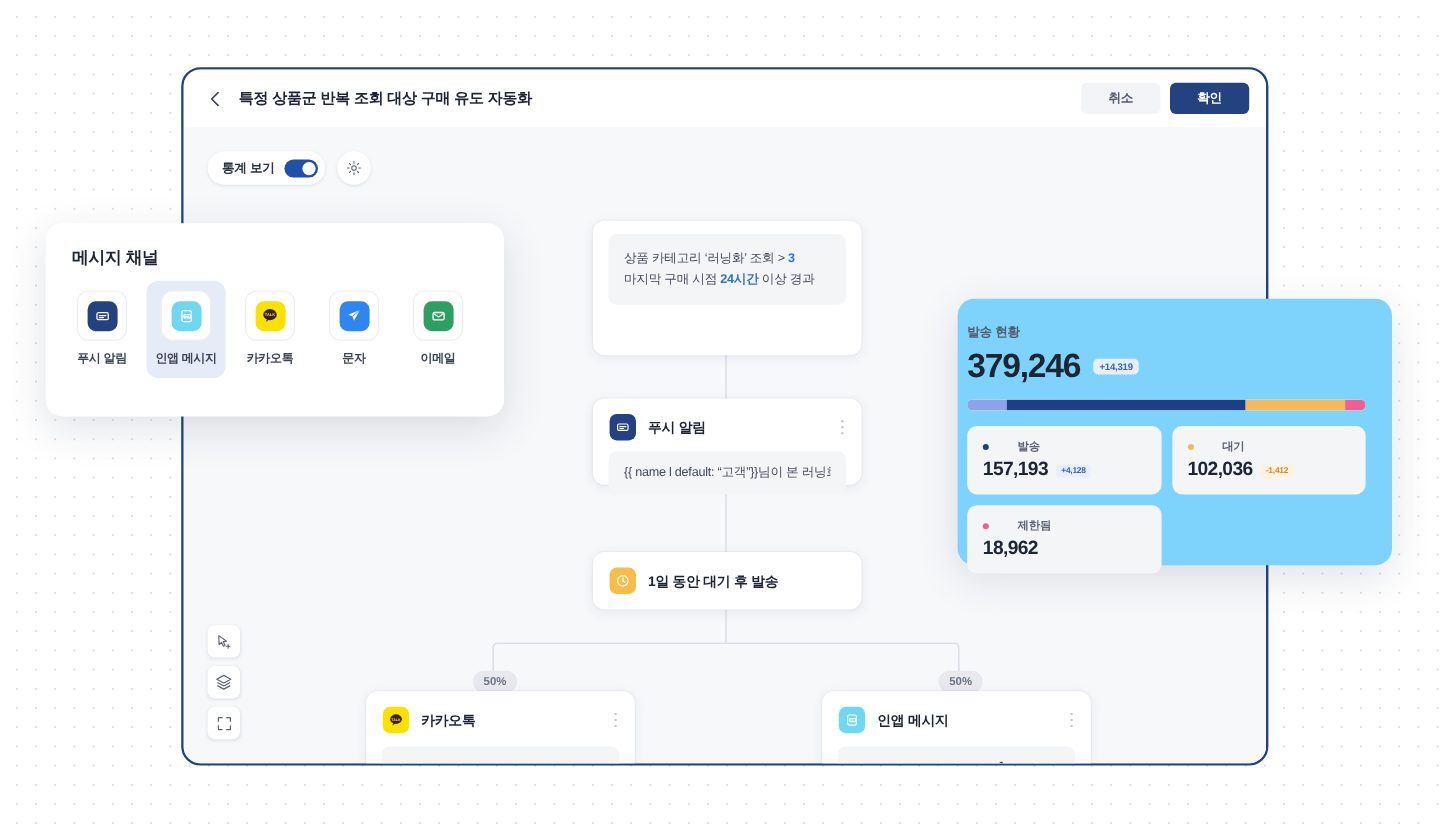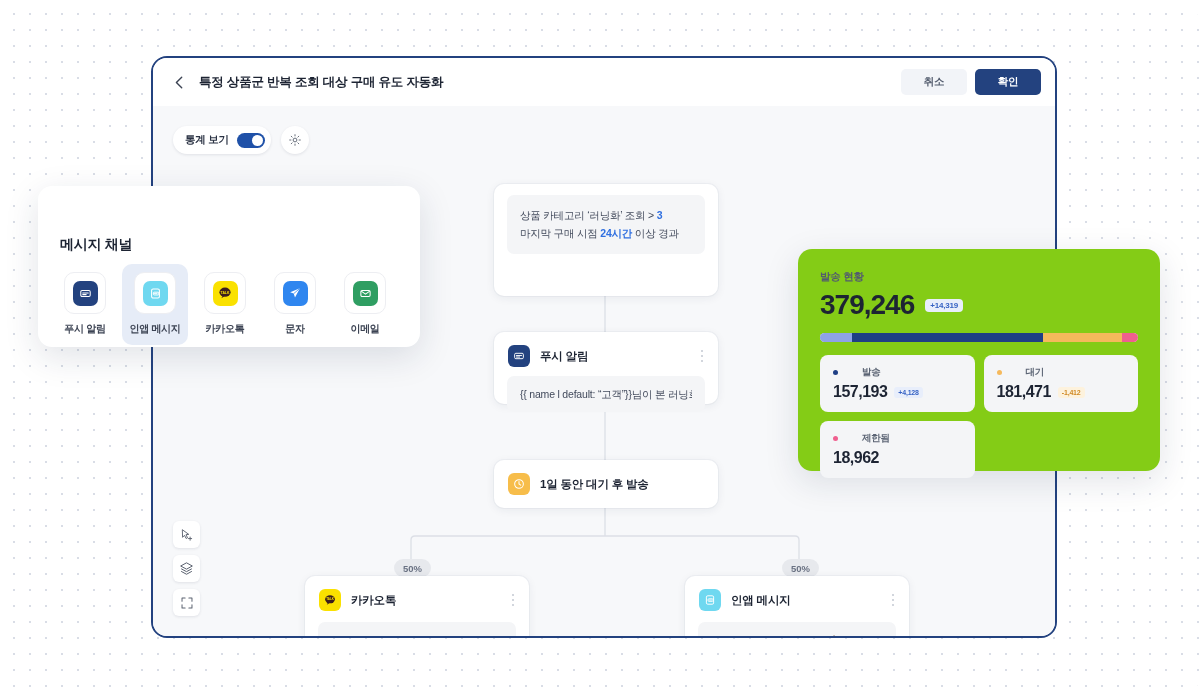--- a/index.html
+++ b/index.html
@@ -254,21 +254,20 @@
     border-radius: 14px;
     box-shadow: 0 10px 34px rgba(24,38,72,.13);
     z-index: 20;
   }
   #channel-title {
     font-size: 14px;
     font-weight: 700;
     color: #1d2433;
     padding: 20px 0 0 22px;
     letter-spacing: -0.3px;
-    margin-top: 30px;
   }
   #channel-list {
     display: flex;
     gap: 4px;
     padding: 10px 14px 0 14px;
   }
   .ch-item {
     width: 66px;
     border-radius: 10px;
     padding: 8px 0 9px 0;
@@ -298,25 +297,25 @@
     letter-spacing: -0.3px;
     white-space: nowrap;
   }
 
   
   #stats-panel {
     position: absolute;
     left: 798px; top: 249px;
     width: 362px;
     height: 222px;
-    background: #84cc16;
+    background: #7dd3fc;
     border-radius: 14px;
     box-shadow: 0 10px 34px rgba(24,38,72,.13);
     z-index: 20;
-    padding: 21px 22px 0 22px;
+    padding: 21px 22px 0 8px;
   }
   #stats-label {
     font-size: 10.5px;
     font-weight: 700;
     color: #535c6e;
     letter-spacing: -0.2px;
   }
   #stats-total-row {
     display: flex;
     align-items: center;
@@ -642,21 +641,21 @@
         </div>
       </div>
 
 
       <div class="stat-cell">
         <div class="stat-head">
           <span class="dot" style="background:#f5b95c;"></span>
           <span class="stat-name">대기</span>
         </div>
         <div class="stat-val-row">
-          <span class="stat-val">181,471</span>
+          <span class="stat-val">102,036</span>
           <span class="stat-delta" style="color:#d08a26; background:#fdf2dd;">-1,412</span>
         </div>
       </div>
 
       <div class="stat-cell">
         <div class="stat-head">
           <span class="dot" style="background:#ef5f8f;"></span>
           <span class="stat-name">제한됨</span>
         </div>
         <div class="stat-val-row">

